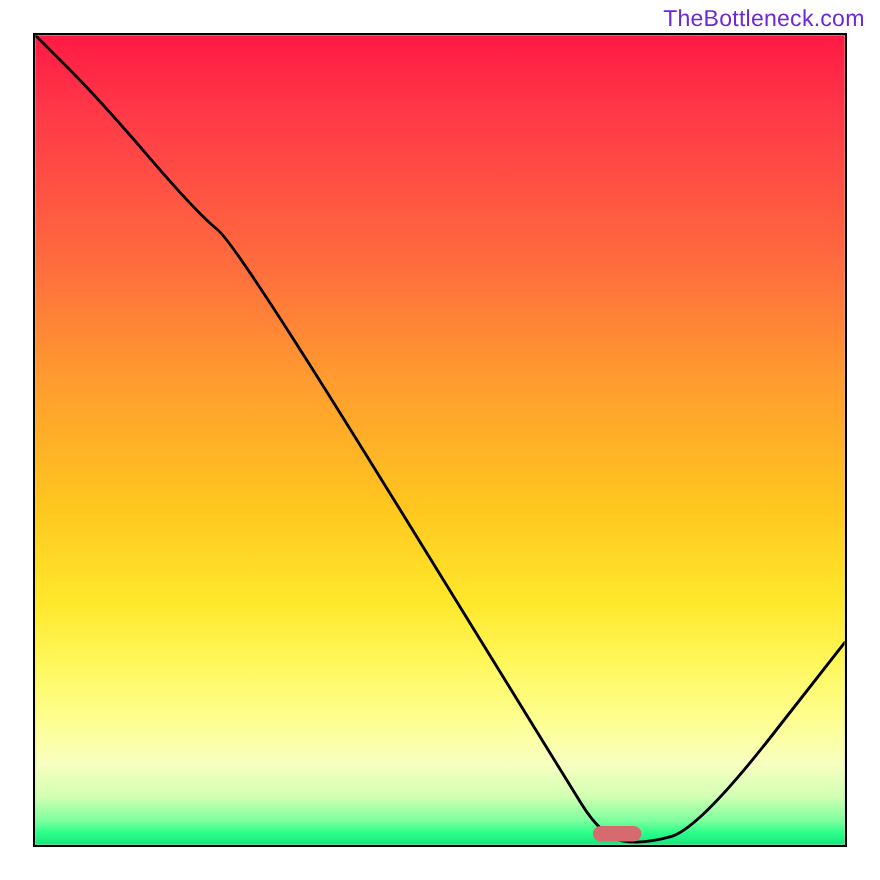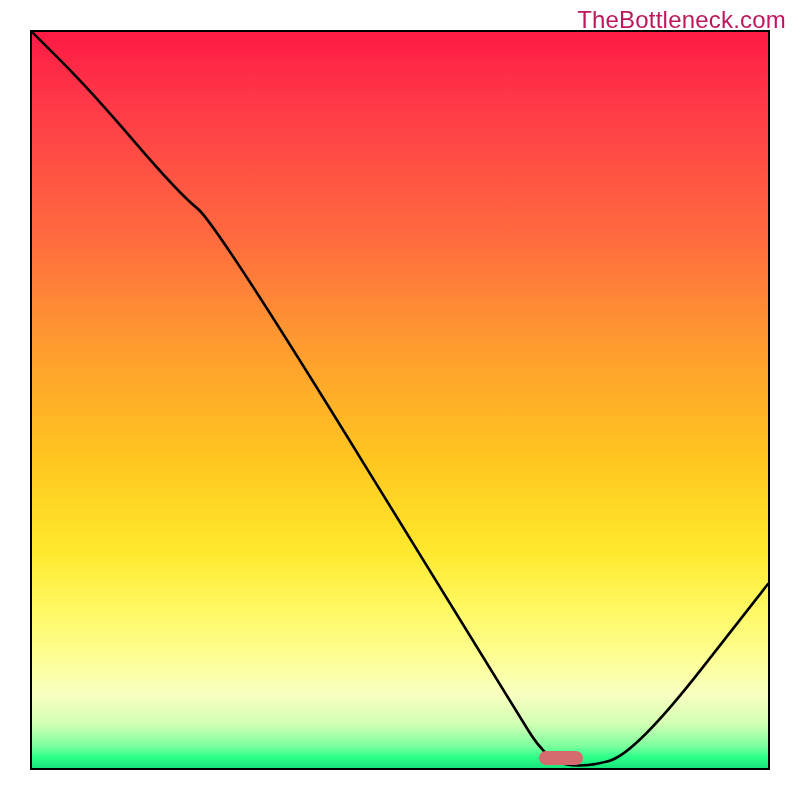--- a/index.html
+++ b/index.html
@@ -12,23 +12,23 @@
   }
   .stage {
     position: relative;
     width: 800px;
     height: 800px;
   }
   .watermark {
     position: absolute;
     top: 6px;
     right: 14px;
-    font-size: 24px;
+    font-size: 21px;
     font-weight: 400;
-    color: #be185d;
+    color: #6d28d9;
     letter-spacing: 0.2px;
     z-index: 5;
   }
   .plot {
     position: absolute;
     left: 30px;
     top: 30px;
     width: 740px;
     height: 740px;
     border: 2.5px solid #000;

